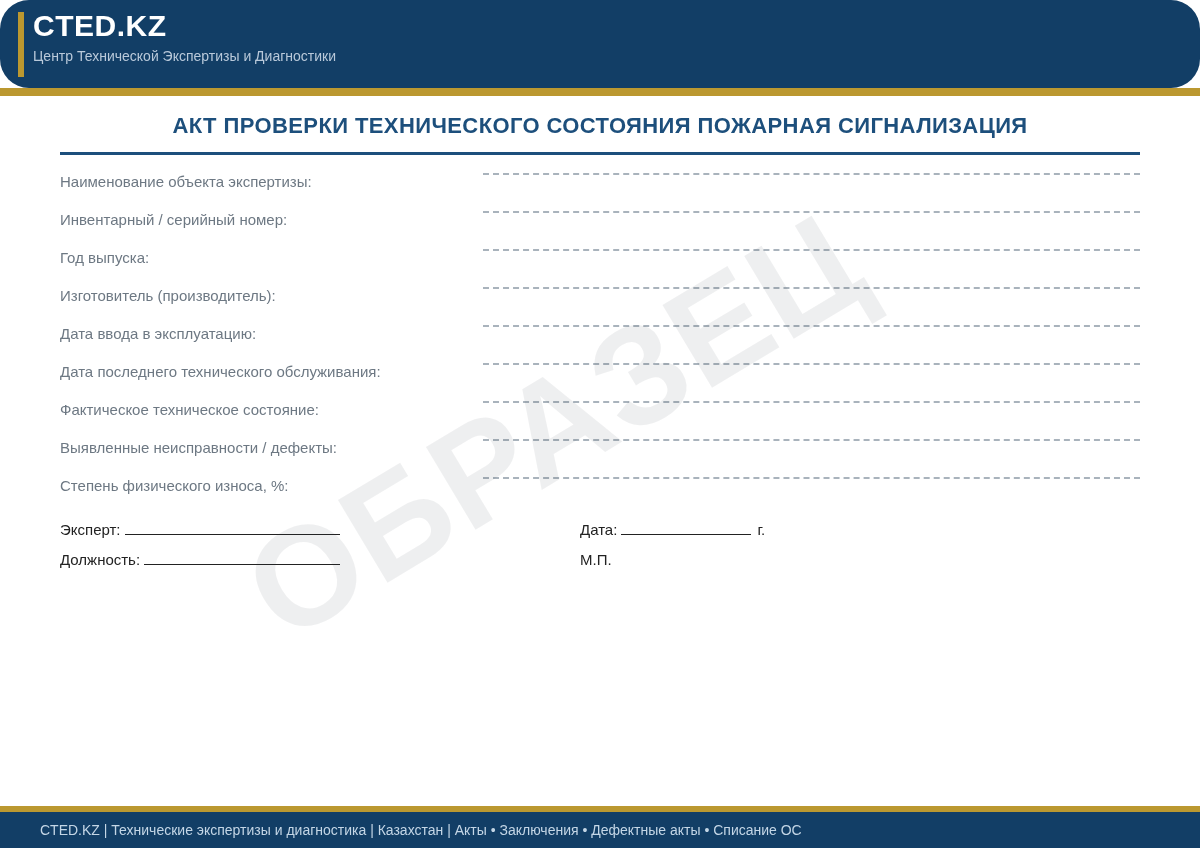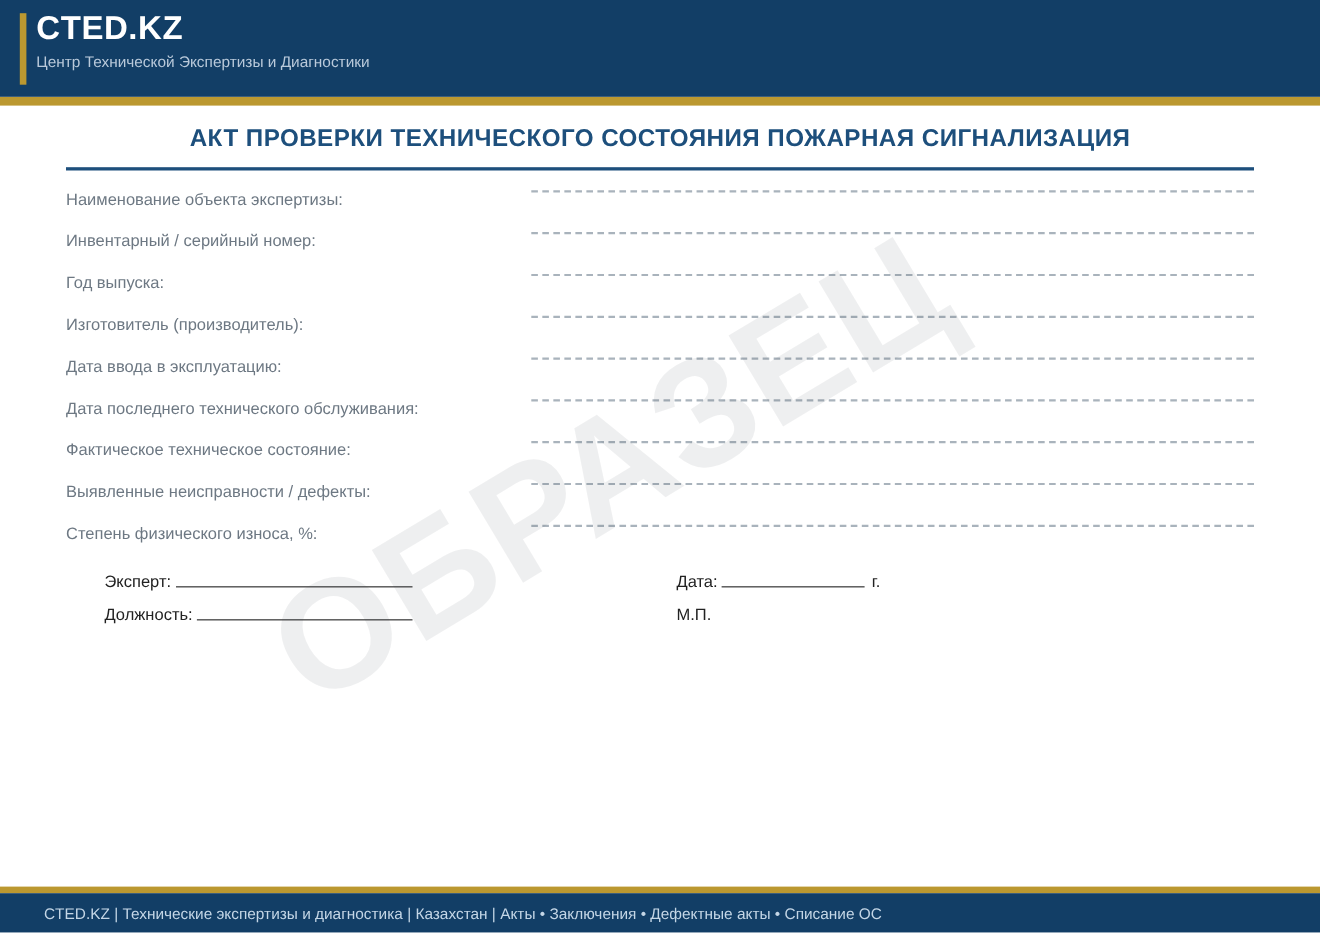--- a/index.html
+++ b/index.html
@@ -12,20 +12,21 @@
     height: 848px;
     background: #ffffff;
     overflow: hidden;
   }
 
   
   .header {
     position: relative;
     height: 88px;
     background: #123e66;
+    border-radius: 29px;
   }
   .header-accent {
     position: absolute;
     left: 18px; top: 12px;
     width: 6px; height: 65px;
     background: #bb9830;
   }
   .logo-block { position: absolute; left: 33px; top: 9px; }
   .logo {
     font-size: 30px;
@@ -79,21 +80,21 @@
     white-space: nowrap;
   }
   .form-line {
     flex: 1;
     border-bottom: 2px dashed #a9b3bc;
     height: 2px;
   }
 
   
   .signature { margin-top: 26px; font-size: 15px; color: #222; }
-  .sig-row { display: flex; margin-bottom: 13px; align-items: flex-end; margin-left: 35px; }
+  .sig-row { display: flex; margin-bottom: 13px; align-items: flex-end; }
   .sig-left { width: 520px; white-space: nowrap; }
   .sig-right { flex: 1; white-space: nowrap; }
   .sig-line {
     display: inline-block;
     border-bottom: 1px solid #222;
     height: 13px;
     margin-left: 4px;
   }
   .sig-line.expert   { width: 215px; }
   .sig-line.position { width: 196px; }

